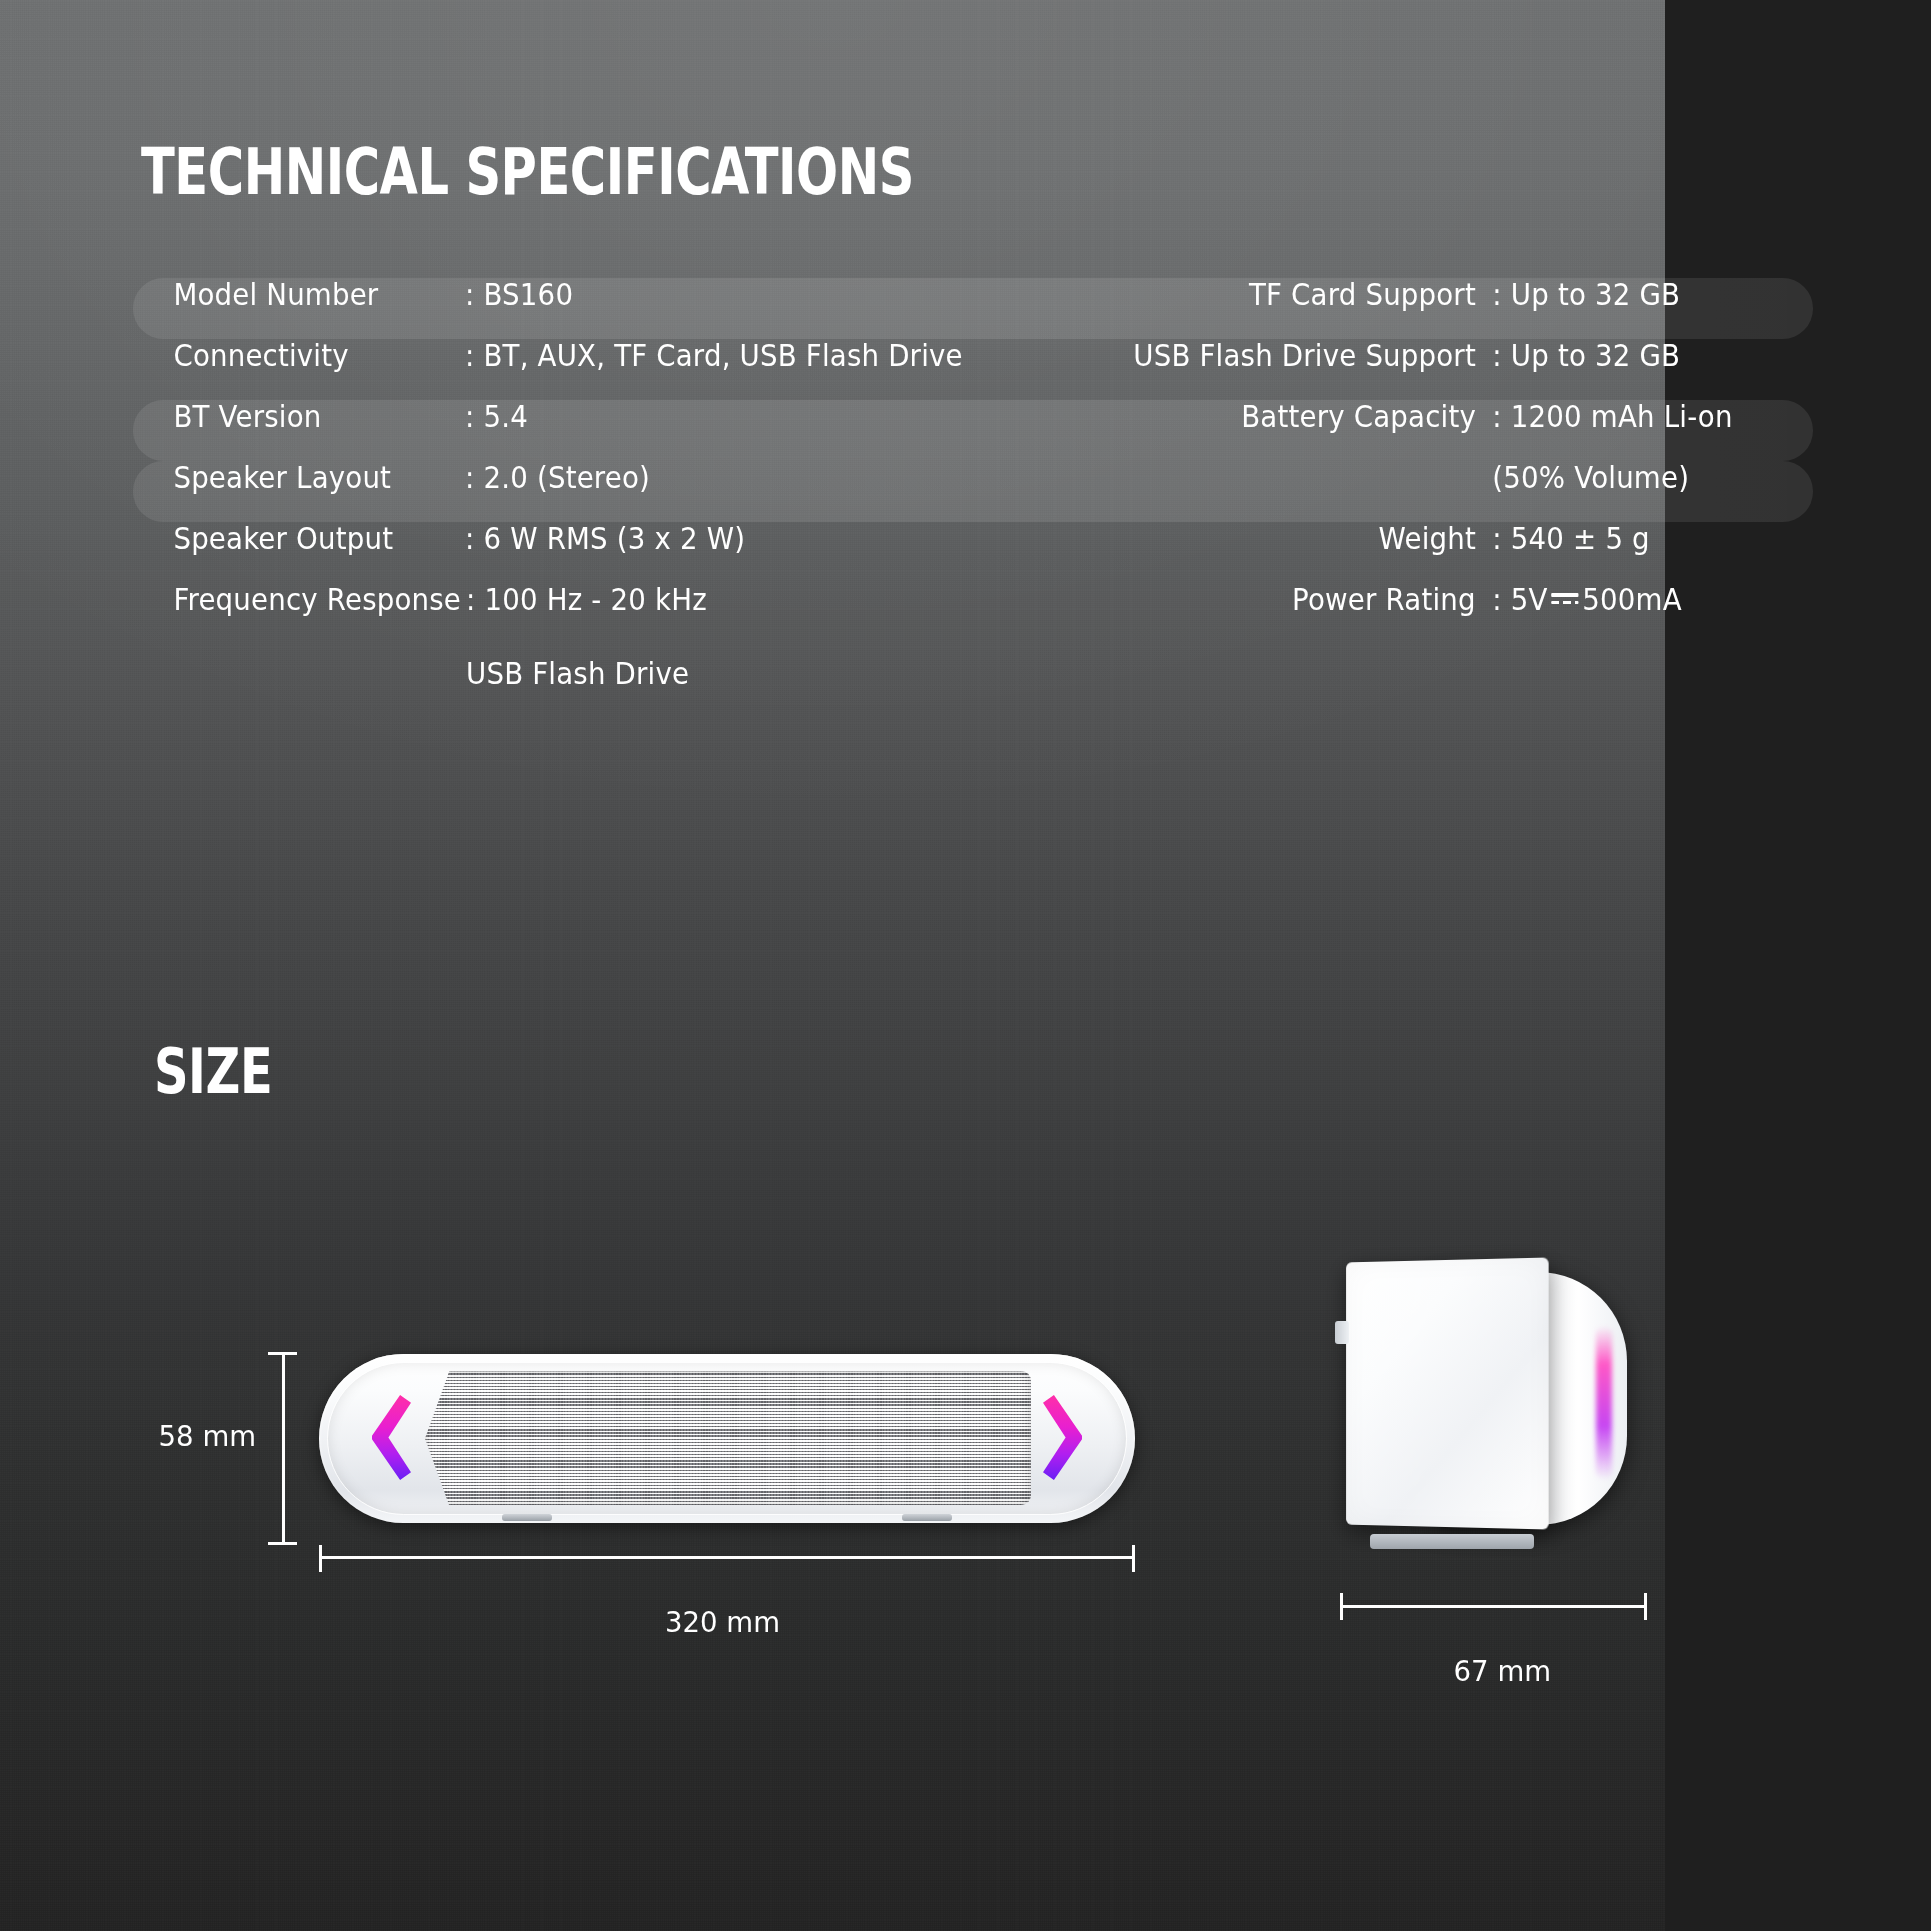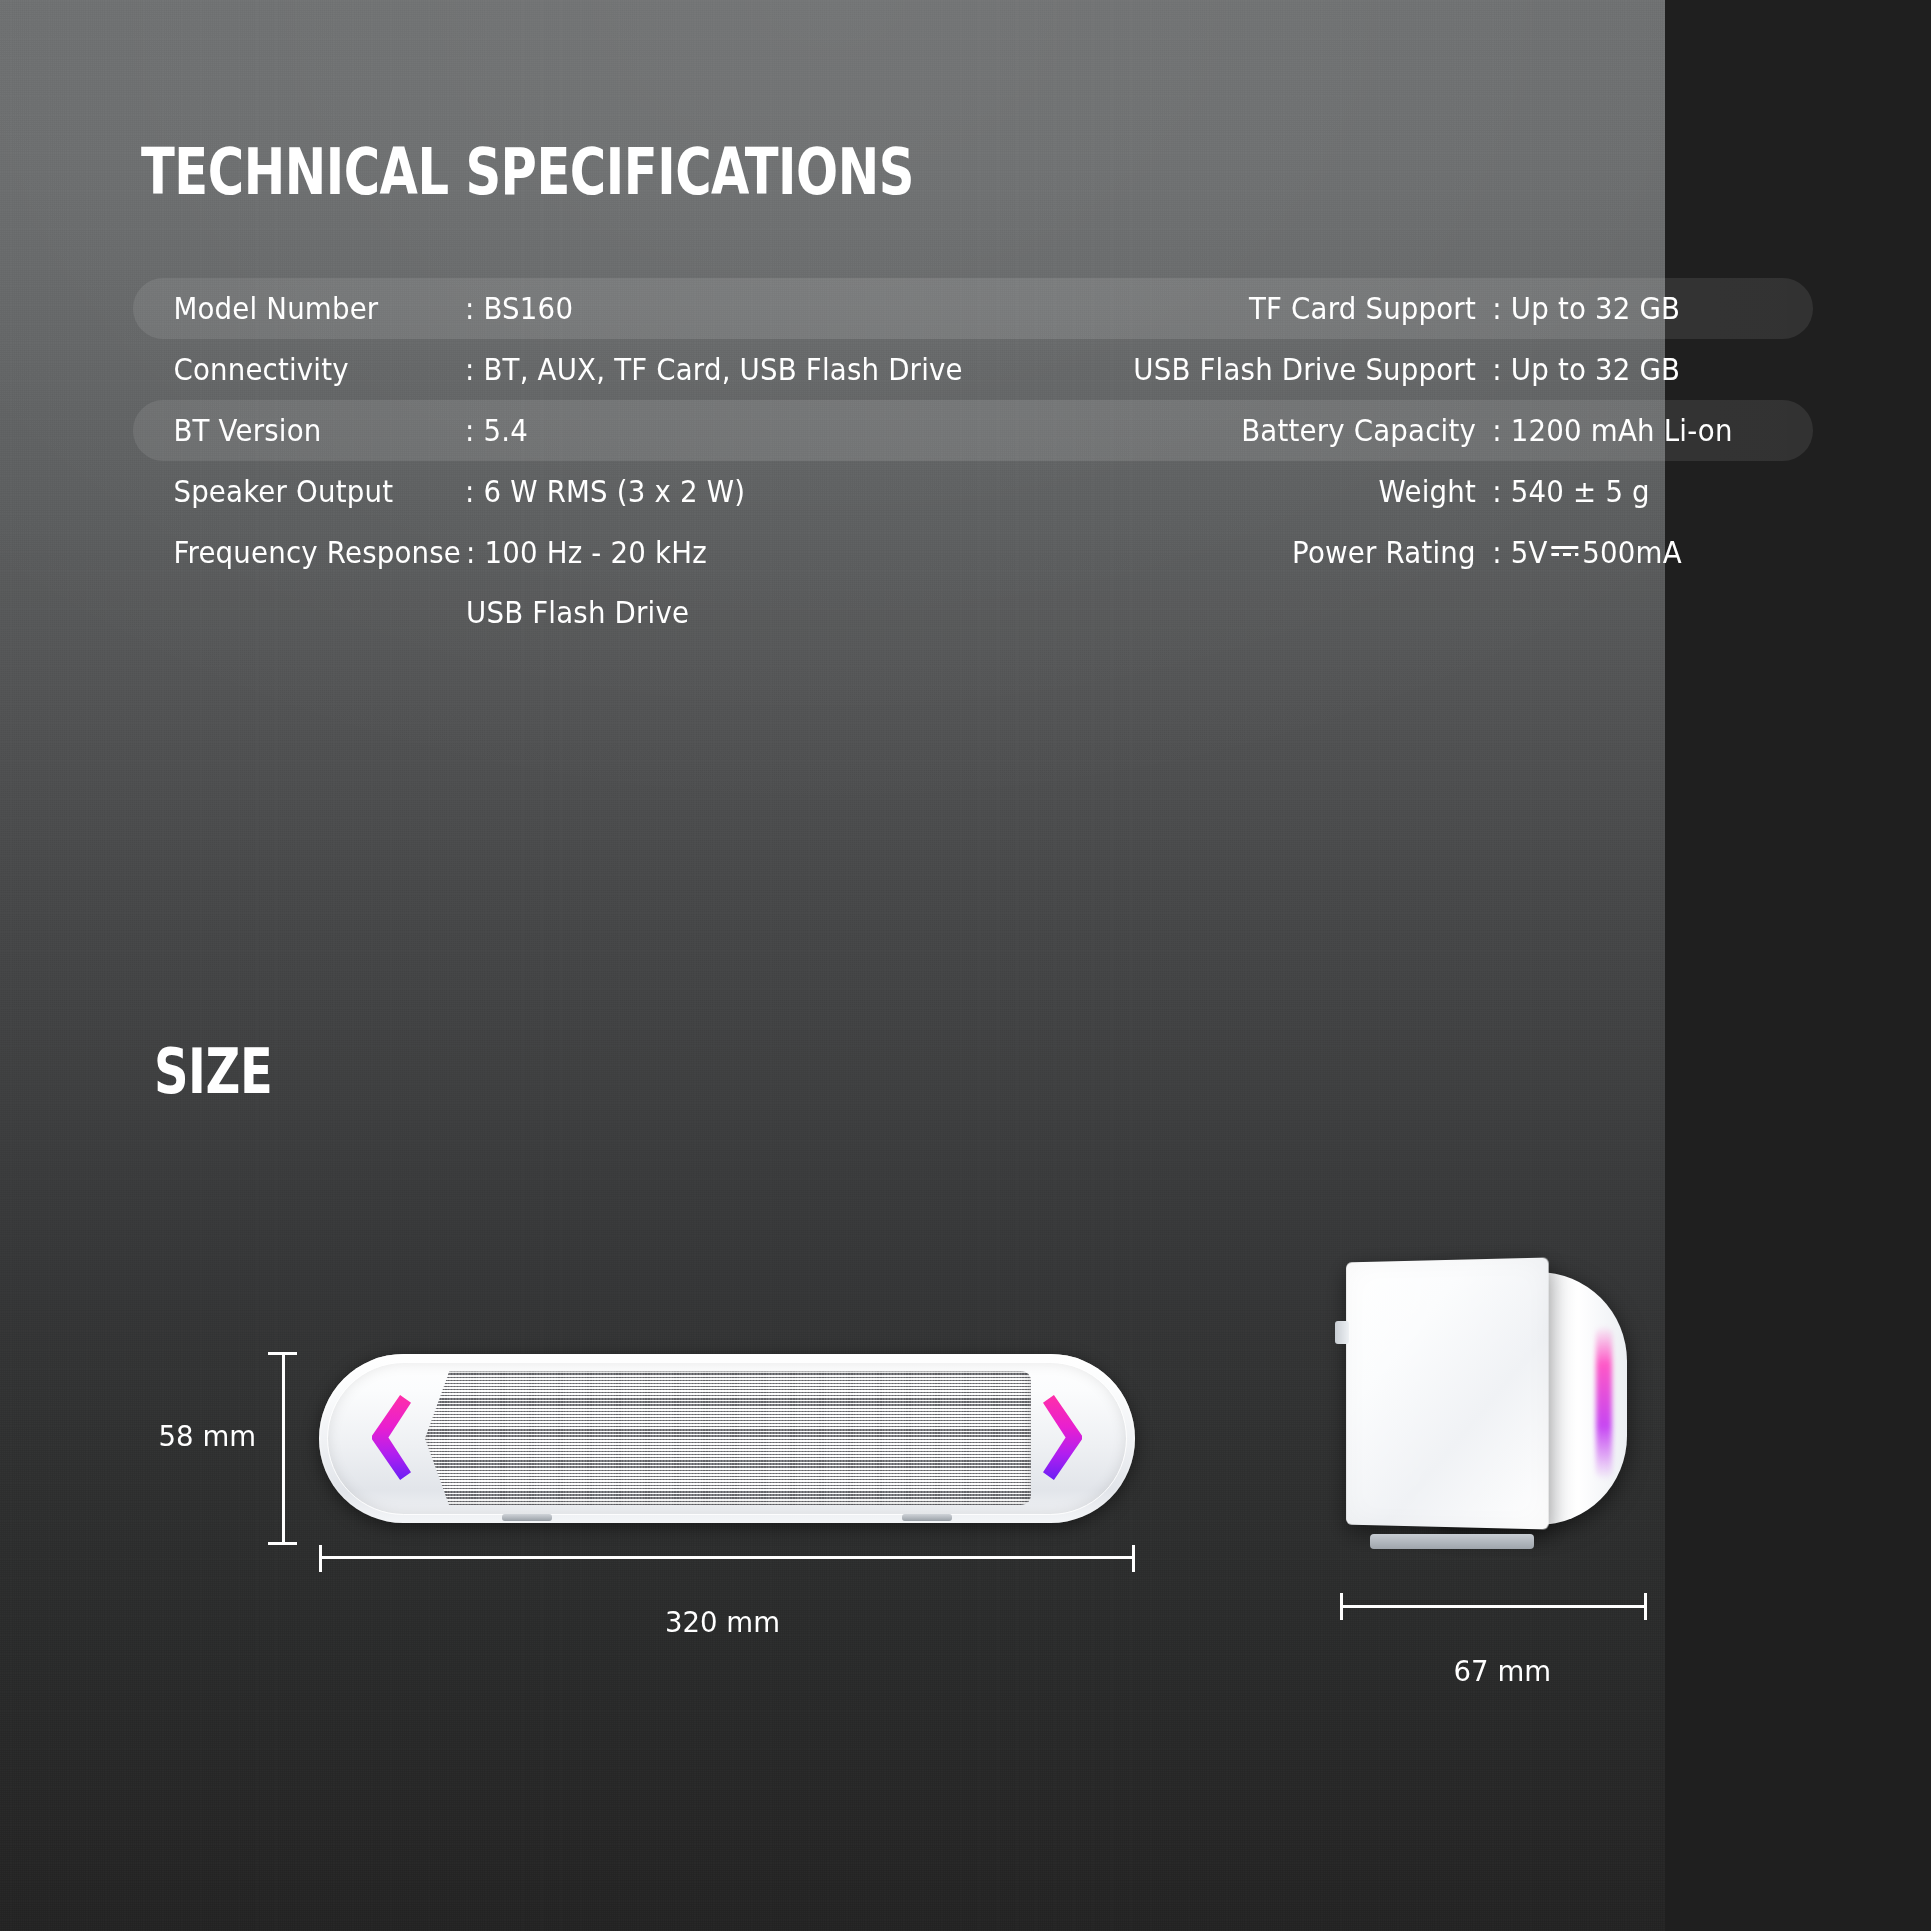--- a/index.html
+++ b/index.html
@@ -42,21 +42,21 @@
     letter-spacing:-0.5px;
     transform:scaleX(.86);transform-origin:left center;
     white-space:nowrap;
   }
   #specTitle{left:141px;top:135px;font-size:64px;}
   #sizeTitle{left:154px;top:1035px;font-size:62px;}
 
   
   .spec-wrap{position:absolute;left:133px;top:278px;width:1680px;}
   .spec-row{
-    position:relative;height:61px;display:flex;align-items:center;
+    position:relative;height:61px;display:flex;
     border-radius:33px;
   }
   .spec-row.odd{
     background:linear-gradient(90deg, rgba(255,255,255,0.085) 0%, rgba(255,255,255,0.115) 45%, rgba(255,255,255,0.085) 100%);
   }
   .spec-row.even{background:transparent;}
   .cell{
     color:#ffffff;font-size:29.4px;font-weight:400;
     font-family:"DejaVu Sans","Liberation Sans",sans-serif;
     letter-spacing:0.2px;white-space:nowrap;
@@ -190,20 +190,26 @@
     </div>
 
     <div class="spec-row odd">
       <div class="cell c-l-label">BT Version</div>
       <div class="cell c-l-value">: 5.4</div>
       <div class="cell c-r-label">Battery Capacity</div>
       <div class="cell c-r-value">: 1200 mAh Li-on</div>
     </div>
 
 
+    <div class="spec-row odd">
+      <div class="cell c-l-label">Speaker Layout</div>
+      <div class="cell c-l-value">: 2.0 (Stereo)</div>
+      <div class="cell c-r-label"></div>
+      <div class="cell c-r-value"> (50% Volume)</div>
+    </div>
 
     <div class="spec-row even">
       <div class="cell c-l-label">Speaker Output</div>
       <div class="cell c-l-value">: 6 W RMS (3 x 2 W)</div>
       <div class="cell c-r-label">Weight</div>
       <div class="cell c-r-value">: 540 ± 5 g</div>
     </div>
 
 
     <div class="spec-row even">

